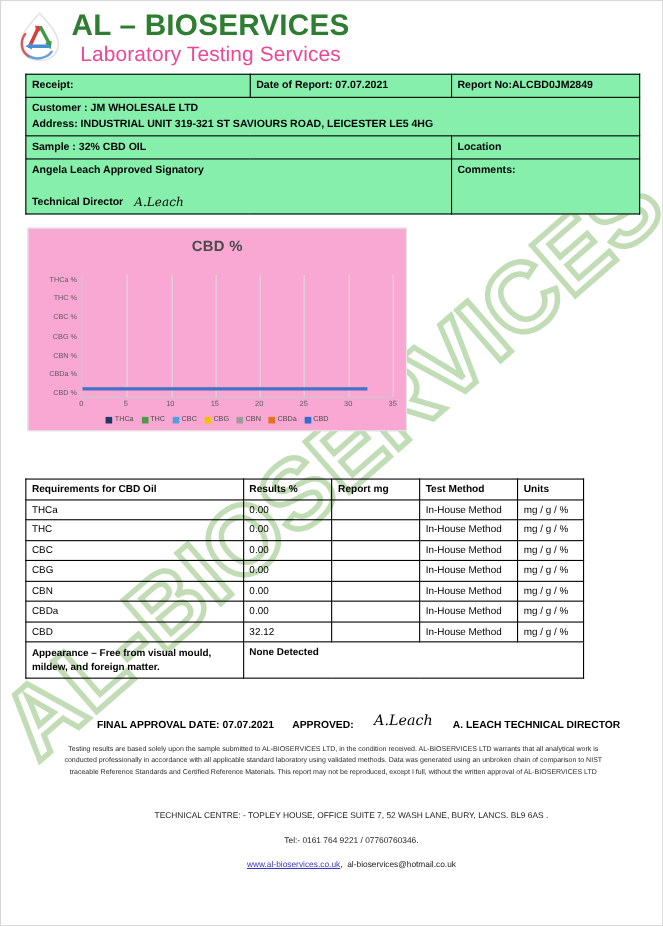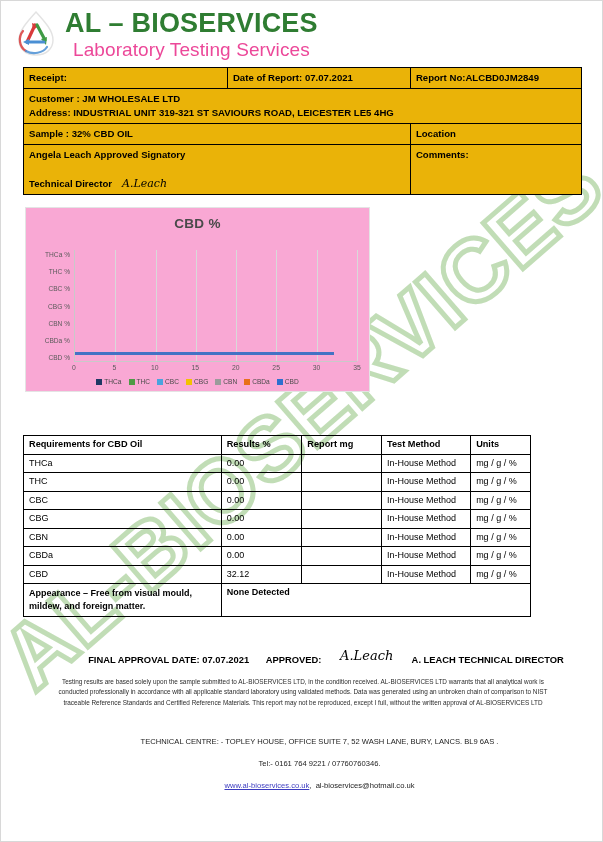--- a/index.html
+++ b/index.html
@@ -78,21 +78,21 @@
   
   table { border-collapse: collapse; }
   .hdr-table {
     position: absolute;
     left: 22px;
     top: 66px;
     width: 559px;
     font-size: 9.6px;
     font-weight: 700;
     z-index: 10;
-    background: #eab308;
+    background: #86efac;
   }
   .hdr-table td {
     border: 1.3px solid #000;
     padding: 3px 5px;
     vertical-align: top;
     line-height: 1.45;
   }
   .cell-tall { height: 36px; }
 
   

